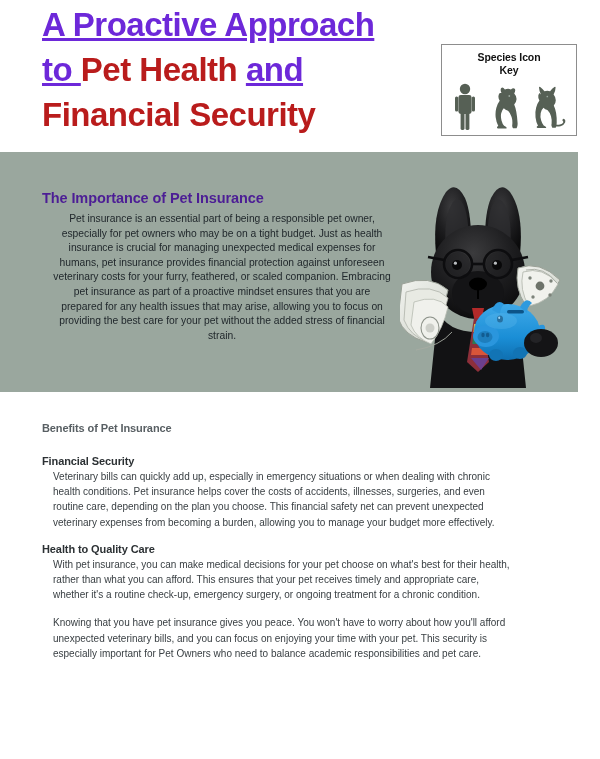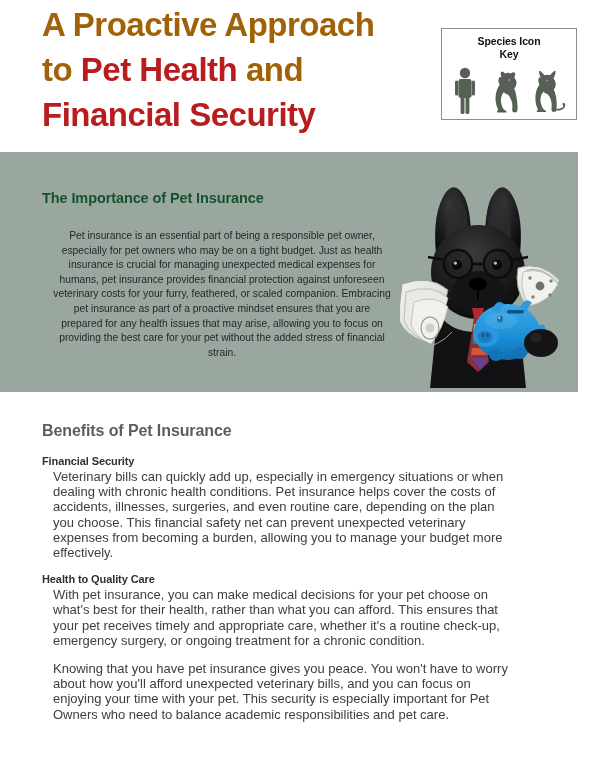--- a/index.html
+++ b/index.html
@@ -29,28 +29,28 @@
   }
 
   .title-line {
     font-size: 33px;
     font-weight: bold;
     line-height: 45px;
     letter-spacing: -0.5px;
     white-space: nowrap;
   }
 
-  .t-orange { color: #a16207; }
+  .t-orange { color: #6d28d9; text-decoration: underline; }
   .t-dark   { color: #b91c1c; }
 
   
   .species-key {
     position: absolute;
     left: 441px;
-    top: 28px;
+    top: 44px;
     width: 136px;
     height: 92px;
     border: 1px solid #8d8d8d;
     background: #ffffff;
   }
 
   .species-key-title {
     text-align: center;
     font-size: 10.5px;
     font-weight: bold;
@@ -81,22 +81,22 @@
   .band-text {
     position: absolute;
     left: 42px;
     top: 38px;
     width: 350px;
   }
 
   .band-heading {
     font-size: 14.5px;
     font-weight: bold;
-    color: #14532d;
-    margin-bottom: 23px;
+    color: #4c1d95;
+    margin-bottom: 6px;
     letter-spacing: -0.1px;
   }
 
   .band-body {
     font-size: 10.3px;
     line-height: 14.6px;
     color: #21282c;
     padding-left: 10px;
     text-align: center;
   }
@@ -117,21 +117,21 @@
     left: 0;
     top: 392px;
     width: 600px;
     padding: 0;
   }
 
   .benefits-heading {
     position: absolute;
     left: 42px;
     top: 30px;
-    font-size: 16px;
+    font-size: 11px;
     font-weight: bold;
     color: #585f63;
     letter-spacing: -0.1px;
   }
 
   .benefit-list {
     position: absolute;
     left: 42px;
     top: 63px;
     width: 468px;
@@ -141,21 +141,21 @@
 
   .benefit-title {
     font-size: 11px;
     font-weight: bold;
     color: #2c3134;
     margin-bottom: 2px;
     letter-spacing: -0.1px;
   }
 
   .benefit-body {
-    font-size: 13px;
+    font-size: 10px;
     line-height: 15.2px;
     color: #3a4044;
     padding-left: 11px;
   }
 </style>
 </head>
 <body>
 
 <div class="header">
 

